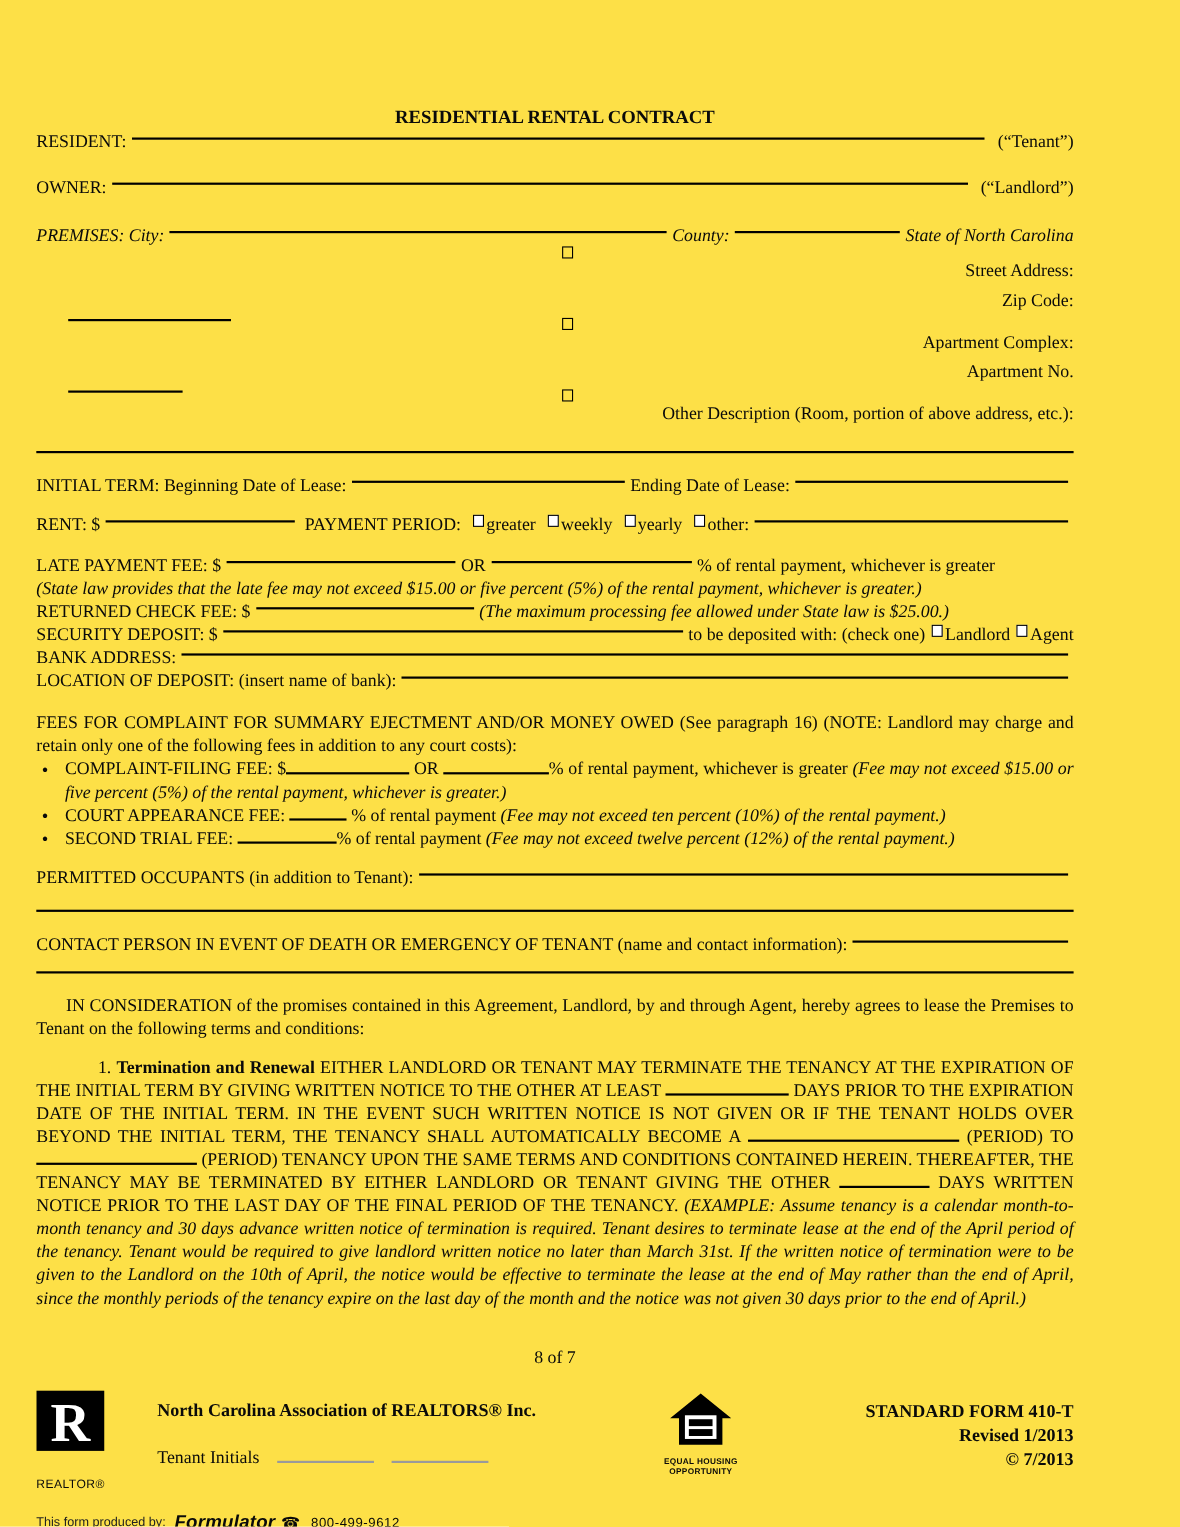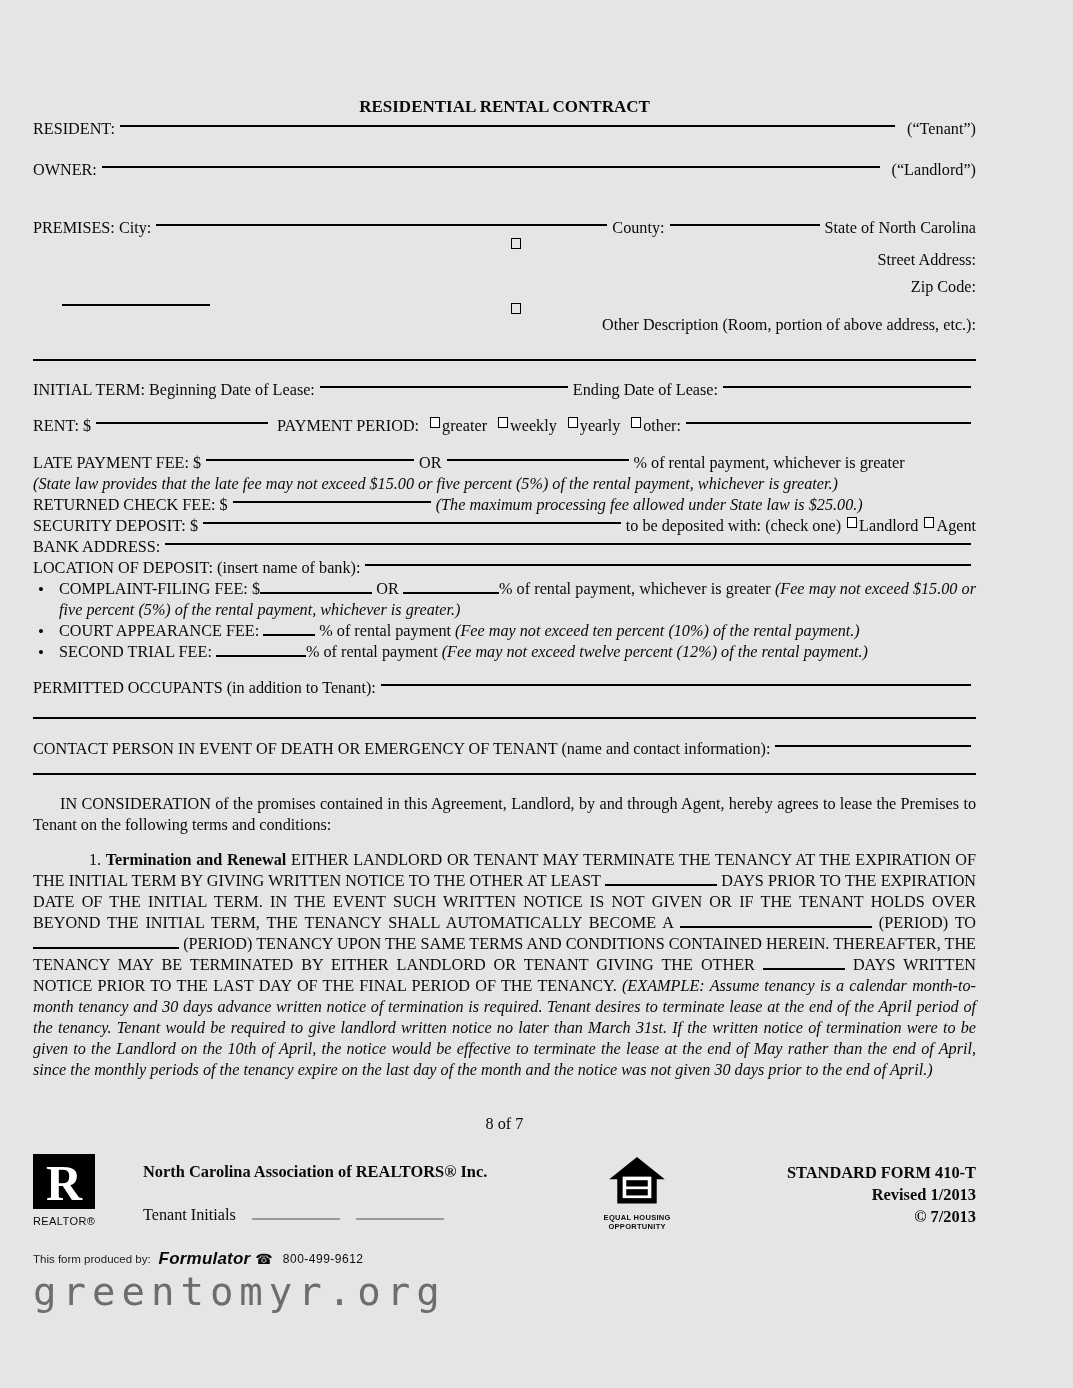--- a/index.html
+++ b/index.html
@@ -1,19 +1,19 @@
 <!DOCTYPE html>
 <html><head>
 <meta charset="utf-8">
 <style>
   html,body{margin:0;padding:0;background:#ffffff;}
   .page{
     position:relative;
     width:1073px;height:1388px;
-    background:#e5e5e5;
+    background:#fde047;
     font-family:"Liberation Serif", serif;
     color:#0a0a0a;
     overflow:hidden;
     box-sizing:border-box;
   }
   .content{
     position:absolute;
     left:33px;top:96px;
     width:943px;
   }
@@ -85,21 +85,21 @@
     text-align:center;
     font-size:16.2px;
     margin-top:34px;
   }
   .footer{
     display:flex;
     margin-top:20px;
     align-items:flex-start;
   }
   .fcol-logo{flex:0 0 78px;text-align:left;}
-  .realtor-caption{font-family:"Liberation Sans",sans-serif;font-size:11px;letter-spacing:.4px;margin-top:2px;}
+  .realtor-caption{font-family:"Liberation Sans",sans-serif;font-size:11px;letter-spacing:.4px;margin-top:20px;}
   .fcol-mid{flex:1 1 auto;padding-left:32px;padding-top:8px;}
   .assoc{font-weight:bold;font-size:16.4px;}
   .initials-row{margin-top:24px;font-size:16.2px;}
   .init-line{
     display:inline-block;width:88px;height:4px;
     border-bottom:2px solid #9a9a9a;
     margin-left:12px;
   }
   .fcol-eh{flex:0 0 110px;text-align:center;padding-top:2px;font-weight:bold;}
   .eh-caption{font-family:"Liberation Sans",sans-serif;font-size:7.5px;line-height:9px;letter-spacing:.3px;margin-top:1px;}
@@ -115,21 +115,21 @@
   .pb-phone{font-size:12px;margin-left:10px;letter-spacing:.5px;}
   .watermark{
     font-family:"DejaVu Sans Mono",monospace;
     font-size:39px;
     letter-spacing:6px;
     color:#6d6d6d;
     margin-top:0px;
   }
   
   .mt20{margin-top:20px;}
-  .mt21{margin-top:37px;}
+  .mt21{margin-top:23px;font-style:italic;}
   .mt19{margin-top:19px;}
   .mt17{margin-top:17px;}
   .mt16{margin-top:16px;}
   .mt15{margin-top:15px;}
   .mt14{margin-top:14px;}
   .mt13{margin-top:13px;}
   .mt18{margin-top:18px;}
 </style>
 </head>
 <body>
@@ -161,20 +161,27 @@
     </div>
 
     <div class="row indent">
       <span class="cbf"></span>
       <span class="lbl">Street Address:</span>
       <span class="line grow"></span>
       <span class="lbl">Zip Code:</span>
       <span class="line" style="width:148px"></span>
     </div>
 
+    <div class="row indent">
+      <span class="cbf"></span>
+      <span class="lbl">Apartment Complex:</span>
+      <span class="line grow"></span>
+      <span class="lbl">Apartment No.</span>
+      <span class="line" style="width:104px"></span>
+    </div>
 
     <div class="row indent">
       <span class="cbf"></span>
       <span class="lbl">Other Description (Room, portion of above address, etc.):</span>
       <span class="line grow"></span>
     </div>
 
     <div class="rule mt17"></div>
 
     <div class="row mt19">
@@ -221,20 +228,21 @@
     <div class="row">
       <span class="lbl">BANK ADDRESS:</span>
       <span class="line grow"></span>
     </div>
 
     <div class="row">
       <span class="lbl">LOCATION OF DEPOSIT: (insert name of bank):</span>
       <span class="line grow"></span>
     </div>
 
+    <div class="para mt17">FEES FOR COMPLAINT FOR SUMMARY EJECTMENT AND/OR MONEY OWED (See paragraph 16) (NOTE: Landlord may charge and retain only one of the following fees in addition to any court costs):</div>
 
     <div class="bullet">
       <span>COMPLAINT-FILING  FEE:  $</span><span class="blank" style="width:112px"></span>
       <span>OR</span>
       <span class="blank" style="width:96px"></span><span>% of rental payment, whichever is greater</span>
       <span class="it">(Fee may not exceed $15.00 or five percent (5%) of the rental payment, whichever is greater.)</span>
     </div>
 
     <div class="bullet">
       <span>COURT APPEARANCE FEE:</span>

